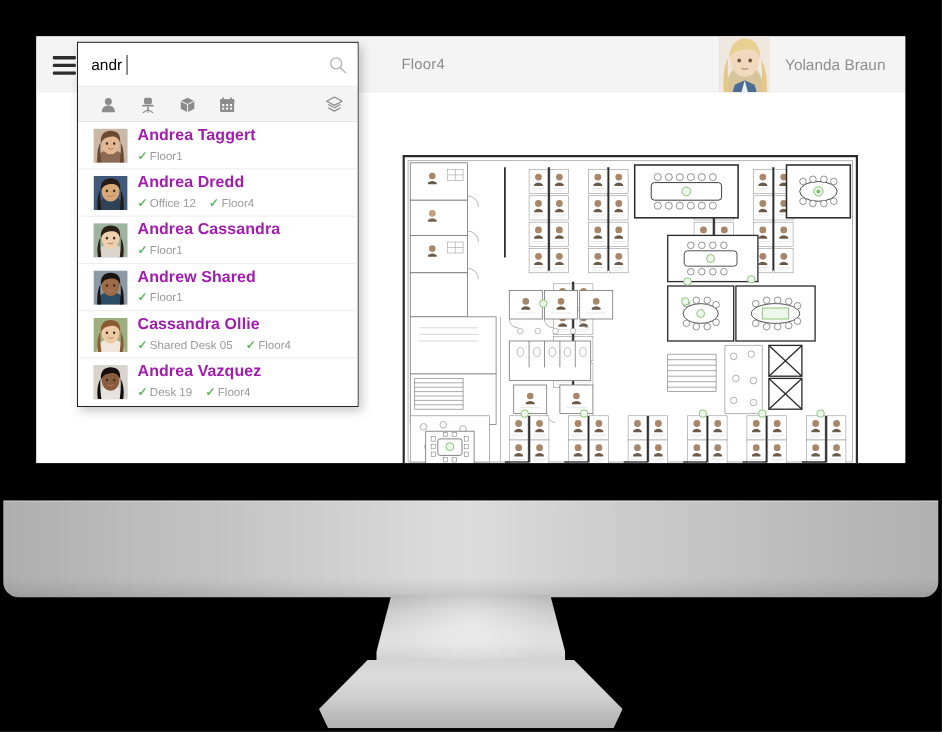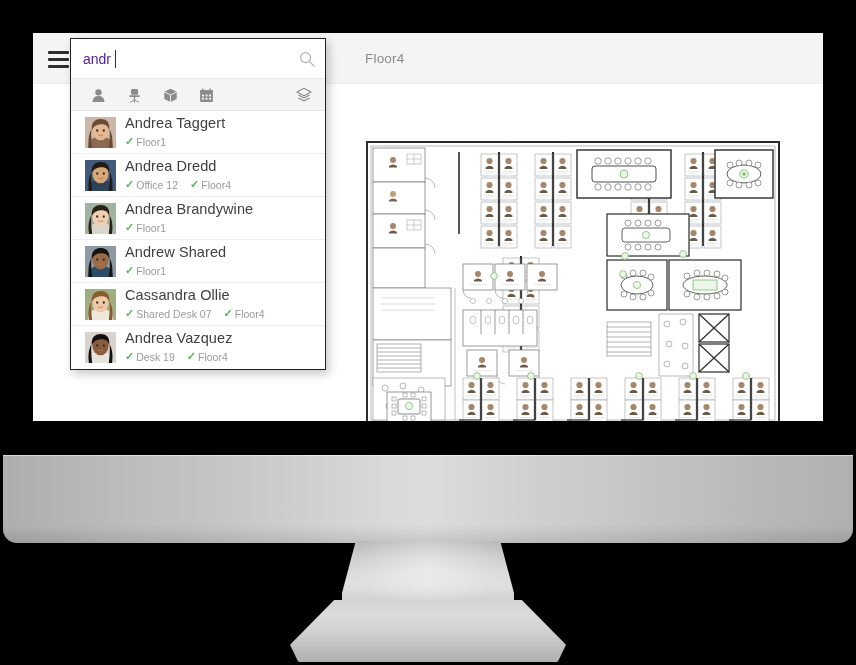--- a/index.html
+++ b/index.html
@@ -168,21 +168,21 @@
     background: #ffffff;
   }
   #search-input {
     position: absolute;
     left: 12px; top: 0;
     width: 210px; height: 40px;
     border: 0; outline: 0;
     background: transparent;
     font-family: "Liberation Sans", sans-serif;
     font-size: 14px;
-    color: #4c1d95;
+    color: #000000;
   }
   #search-caret {
     position: absolute;
     left: 44px; top: 11px;
     width: 1px; height: 18px;
     background: #333;
   }
   #search-icon {
     position: absolute;
     right: 10px; top: 12px;
@@ -217,23 +217,24 @@
     position: absolute;
     left: 14px; top: 6px;
     width: 31px; height: 31px;
     overflow: hidden;
     background: #cfcfcf;
   }
   .result-name {
     position: absolute;
     left: 54px; top: 4px;
     font-size: 14.5px;
-    color: #404040;
+    color: #a21caf;
     letter-spacing: .1px;
     white-space: nowrap;
+    font-weight: bold;
   }
   .result-tags {
     position: absolute;
     left: 54px; top: 24px;
     display: flex;
     gap: 12px;
   }
   .result-tag {
     font-size: 10.5px;
     color: #9a9a9a;
@@ -259,20 +260,38 @@
     <div id="app-bar">
 
       <div id="hamburger-button">
         <span></span>
         <span></span>
         <span></span>
       </div>
 
       <div id="floor-label">Floor4</div>
 
+      <div id="user-chip">
+        <div id="user-avatar">
+          <svg width="46" height="51" viewBox="0 0 46 51">
+            <rect width="46" height="51" fill="#efe8e0"></rect>
+            <path d="M6 51 C6 36 12 26 23 26 C34 26 40 36 40 51 Z" fill="#d8c49a"></path>
+            <ellipse cx="23" cy="21" rx="13" ry="16" fill="#f2d9bd"></ellipse>
+            <path d="M9 20 C9 7 17 2 23 2 C31 2 38 8 37 21 C35 13 30 11 23 12 C16 13 11 15 9 20 Z" fill="#e8cf92"></path>
+            <path d="M8 20 C7 30 8 40 9 51 L4 51 C3 38 4 27 8 20 Z" fill="#e3c888"></path>
+            <path d="M38 21 C39 31 39 41 38 51 L43 51 C44 38 42 28 38 21 Z" fill="#e3c888"></path>
+            <ellipse cx="18" cy="22" rx="1.7" ry="1.9" fill="#6a5843"></ellipse>
+            <ellipse cx="28" cy="22" rx="1.7" ry="1.9" fill="#6a5843"></ellipse>
+            <path d="M20 29 Q23 31 26 29" stroke="#c89a86" stroke-width="1.3" fill="none"></path>
+            <path d="M14 44 L23 40 L32 44 L34 51 L12 51 Z" fill="#4a6c92"></path>
+            <path d="M23 40 L20 51 L26 51 Z" fill="#eef2f6"></path>
+          </svg>
+        </div>
+        <div id="user-name">Yolanda Braun</div>
+      </div>
     </div>
 
     <div id="map-area">
       <svg id="floorplan-svg" width="420" height="290" viewBox="0 0 420 290">
         <defs>
           <g id="deskUnit">
             <rect x="0" y="0" width="17" height="22" fill="#ffffff" stroke="#8d8d8d" stroke-width="0.5"></rect>
             <circle cx="8.5" cy="7" r="3.1" fill="#a8866a"></circle>
             <path d="M4.6 13.5 Q8.5 10.2 12.4 13.5 L12.4 15 L4.6 15 Z" fill="#6c5a48"></path>
             <line x1="2.5" y1="17.5" x2="14.5" y2="17.5" stroke="#cfcfcf" stroke-width="0.5"></line>
@@ -775,21 +794,21 @@
     <rect width="32" height="32" fill="#9fb4a0"></rect>
     <path d="M3 32 C3 24 8 20 16 20 C24 20 29 24 29 32 Z" fill="#d9d4cc"></path>
     <ellipse cx="16" cy="14" rx="8.4" ry="10" fill="#f0cfae"></ellipse>
     <path d="M7 14 C6 5 11 2 16 2 C22 2 26 5 25 14 C24 9 21 7 16 7.5 C11 8 8.5 10 7 14 Z" fill="#2a2118"></path>
     <path d="M6.6 13 C6 19 6.6 25 7.4 32 L4 32 C3 24 4 17 6.6 13 Z" fill="#2a2118"></path>
     <path d="M25.4 13 C26 19 25.4 25 24.6 32 L28 32 C29 24 28 17 25.4 13 Z" fill="#2a2118"></path>
     <ellipse cx="12.6" cy="14" rx="1.1" ry="1.3" fill="#3a2c20"></ellipse>
     <ellipse cx="19.4" cy="14" rx="1.1" ry="1.3" fill="#3a2c20"></ellipse>
     <path d="M13.6 18.6 Q16 20.2 18.4 18.6" stroke="#b07f68" stroke-width="0.9" fill="none" stroke-linecap="round"></path>
   </svg></div>
-            <div class="result-name">Andrea Brandywine</div>
+            <div class="result-name">Andrea Cassandra</div>
             <div class="result-tags">
               <span class="result-tag">
                 <span class="tick">✓</span>
                 <span>Floor1</span>
               </span>
             </div>
           </div>
           <div class="result-item">
             <div class="result-avatar"><svg width="31" height="31" viewBox="0 0 32 32" preserveAspectRatio="xMidYMid slice">
     <rect width="32" height="32" fill="#8d9aa6"></rect>
@@ -819,21 +838,21 @@
     <path d="M6.6 13 C6 19 6.6 25 7.4 32 L4 32 C3 24 4 17 6.6 13 Z" fill="#8a5a33"></path>
     <path d="M25.4 13 C26 19 25.4 25 24.6 32 L28 32 C29 24 28 17 25.4 13 Z" fill="#8a5a33"></path>
     <ellipse cx="12.6" cy="14" rx="1.1" ry="1.3" fill="#3a2c20"></ellipse>
     <ellipse cx="19.4" cy="14" rx="1.1" ry="1.3" fill="#3a2c20"></ellipse>
     <path d="M13.6 18.6 Q16 20.2 18.4 18.6" stroke="#b07f68" stroke-width="0.9" fill="none" stroke-linecap="round"></path>
   </svg></div>
             <div class="result-name">Cassandra Ollie</div>
             <div class="result-tags">
               <span class="result-tag">
                 <span class="tick">✓</span>
-                <span>Shared Desk 07</span>
+                <span>Shared Desk 05</span>
               </span>
               <span class="result-tag">
                 <span class="tick">✓</span>
                 <span>Floor4</span>
               </span>
             </div>
           </div>
           <div class="result-item">
             <div class="result-avatar"><svg width="31" height="31" viewBox="0 0 32 32" preserveAspectRatio="xMidYMid slice">
     <rect width="32" height="32" fill="#d8d3cc"></rect>

